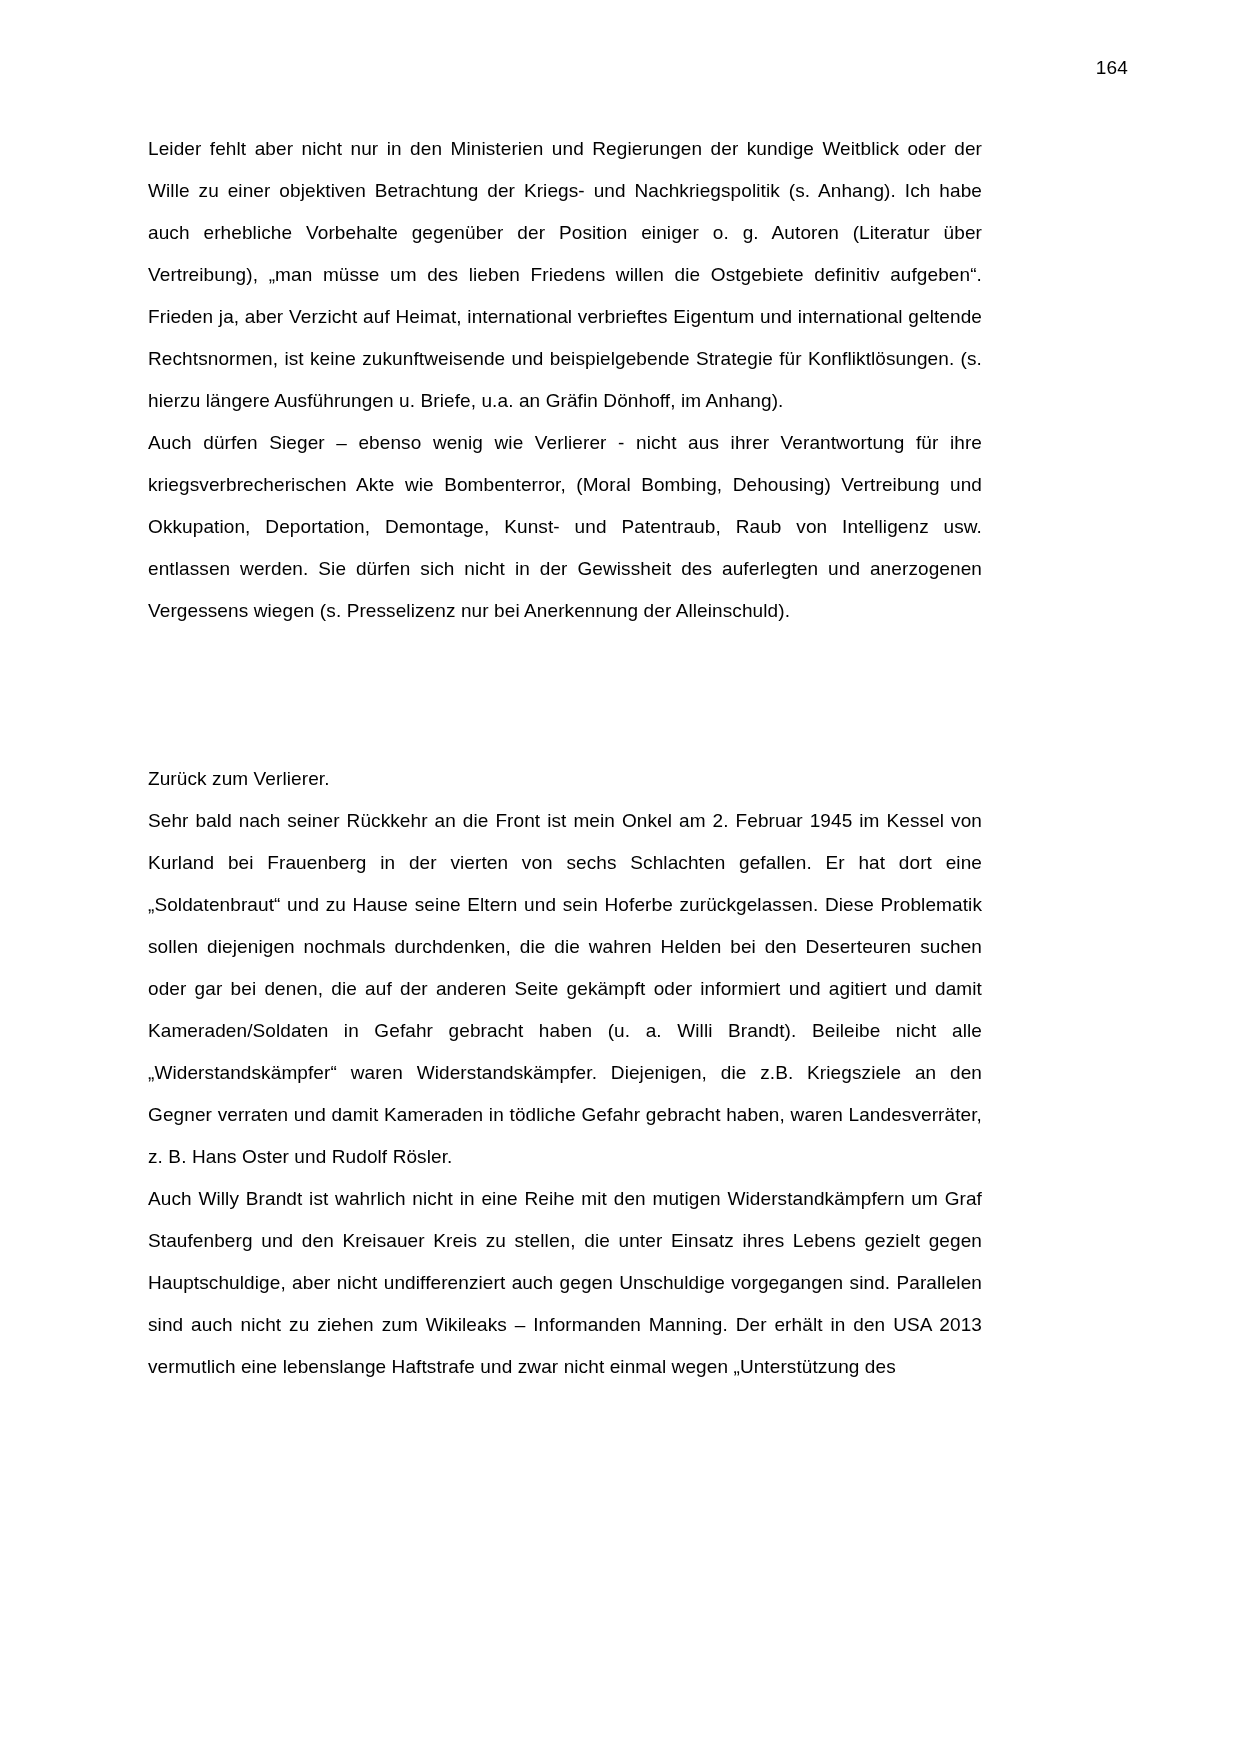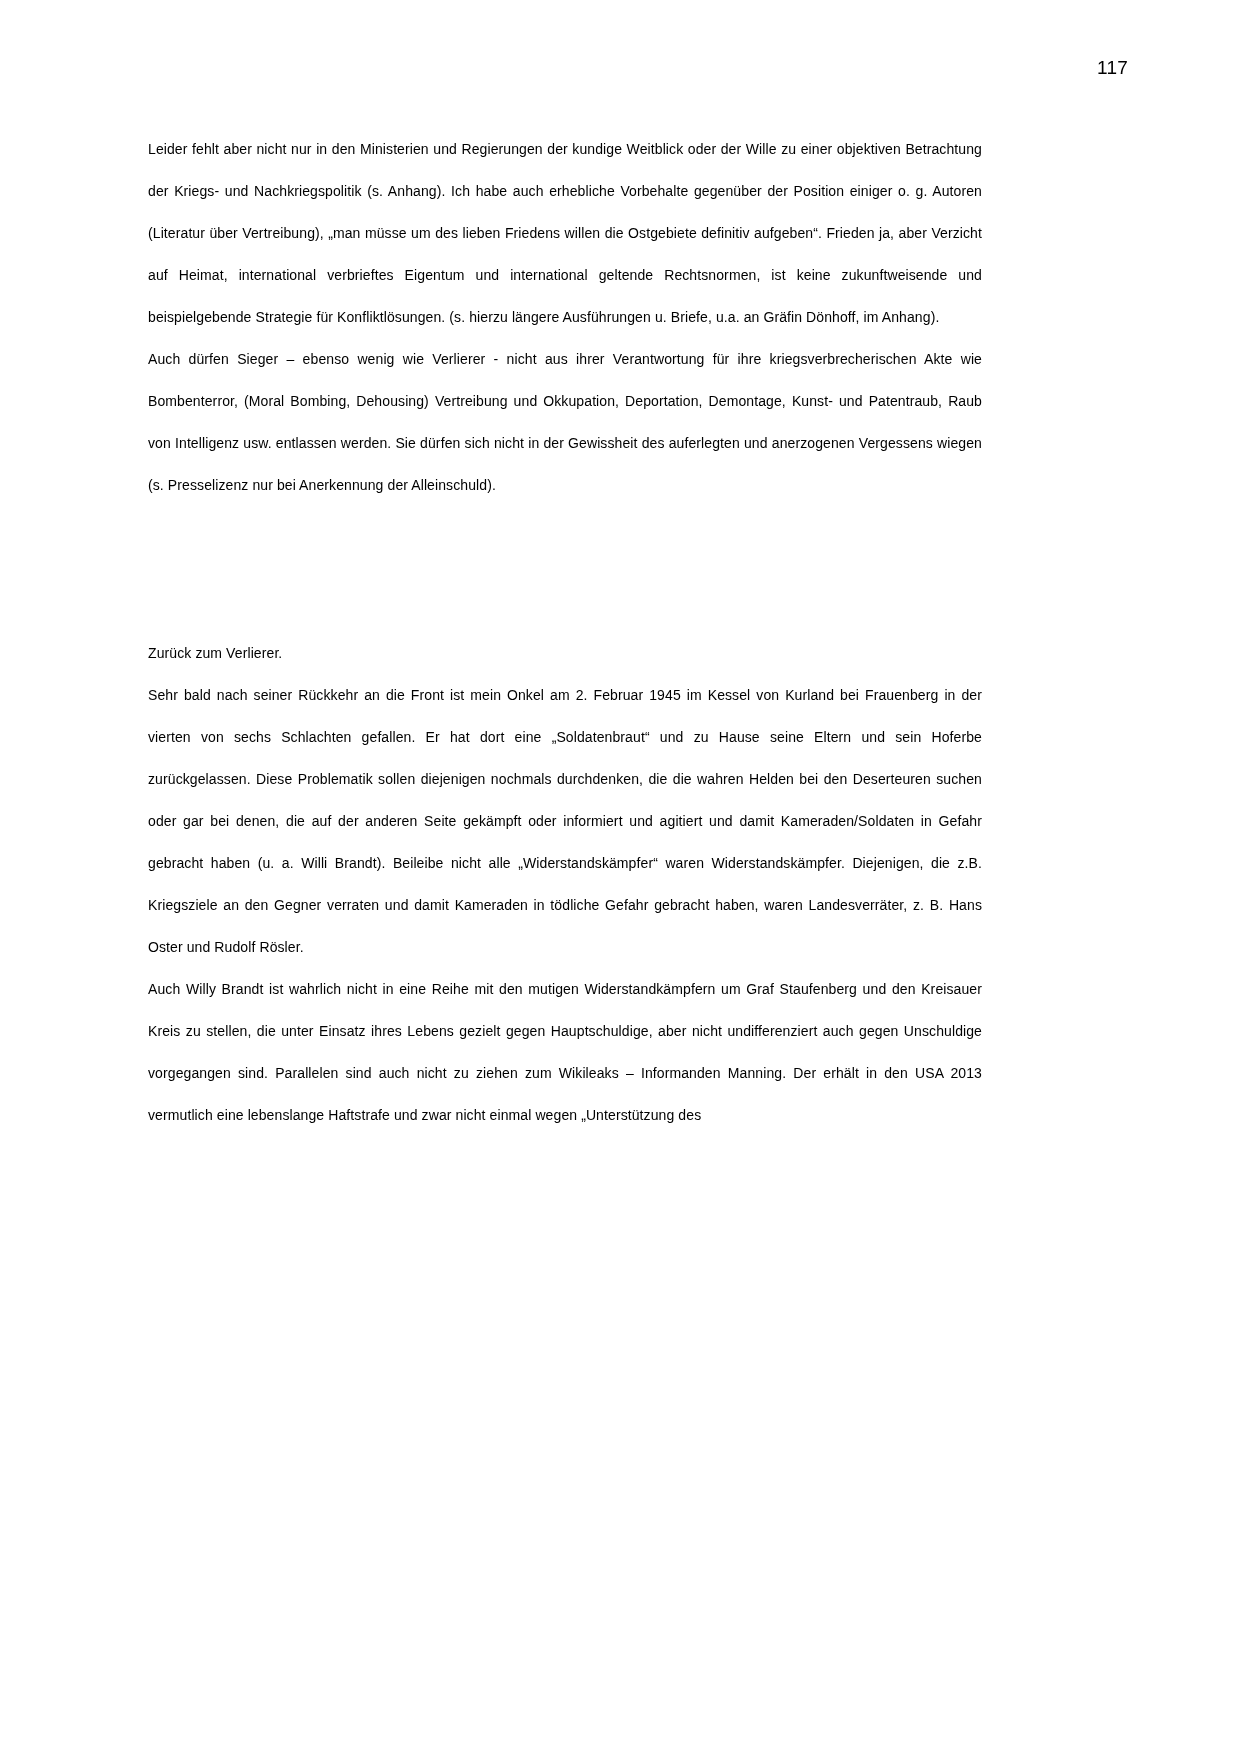--- a/index.html
+++ b/index.html
@@ -25,39 +25,39 @@
     letter-spacing: 0.2px;
   }
   .body-area {
     position: absolute;
     left: 148px;
     top: 128px;
     width: 834px;
   }
   p.para {
     margin: 0;
-    font-size: 14px;
+    font-size: 19px;
     line-height: 42px;
     text-align: justify;
     text-justify: inter-word;
     letter-spacing: 0.1px;
   }
   p.para.nojust {
     text-align: left;
   }
   .gap-big {
     height: 126px;
   }
 </style>
 </head>
 <body>
 
 <div class="page">
 
-  <div class="page-number">117</div>
+  <div class="page-number">164</div>
 
   <div class="body-area">
 
     <p class="para">Leider fehlt aber nicht nur in den Ministerien und Regierungen der kundige Weitblick oder der Wille zu einer objektiven Betrachtung der Kriegs- und Nachkriegspolitik (s. Anhang). Ich habe  auch erhebliche Vorbehalte gegenüber der Position  einiger  o. g. Autoren (Literatur über Vertreibung), „man müsse um des lieben Friedens willen die Ostgebiete definitiv aufgeben“. Frieden ja, aber Verzicht auf Heimat, international verbrieftes Eigentum und international geltende Rechtsnormen, ist keine zukunftweisende und beispielgebende Strategie für Konfliktlösungen. (s. hierzu längere Ausführungen u. Briefe, u.a. an Gräfin Dönhoff, im Anhang).</p>
 
     <p class="para">Auch dürfen Sieger – ebenso wenig wie Verlierer - nicht aus ihrer Verantwortung für ihre kriegsverbrecherischen Akte wie Bombenterror, (Moral Bombing, Dehousing) Vertreibung und Okkupation, Deportation, Demontage, Kunst- und Patentraub, Raub von Intelligenz usw. entlassen werden. Sie dürfen sich   nicht in der Gewissheit des auferlegten und   anerzogenen Vergessens wiegen (s. Presselizenz nur bei Anerkennung der Alleinschuld).</p>
 
     <div class="gap-big"></div>
 
     <p class="para nojust">Zurück zum Verlierer.</p>

